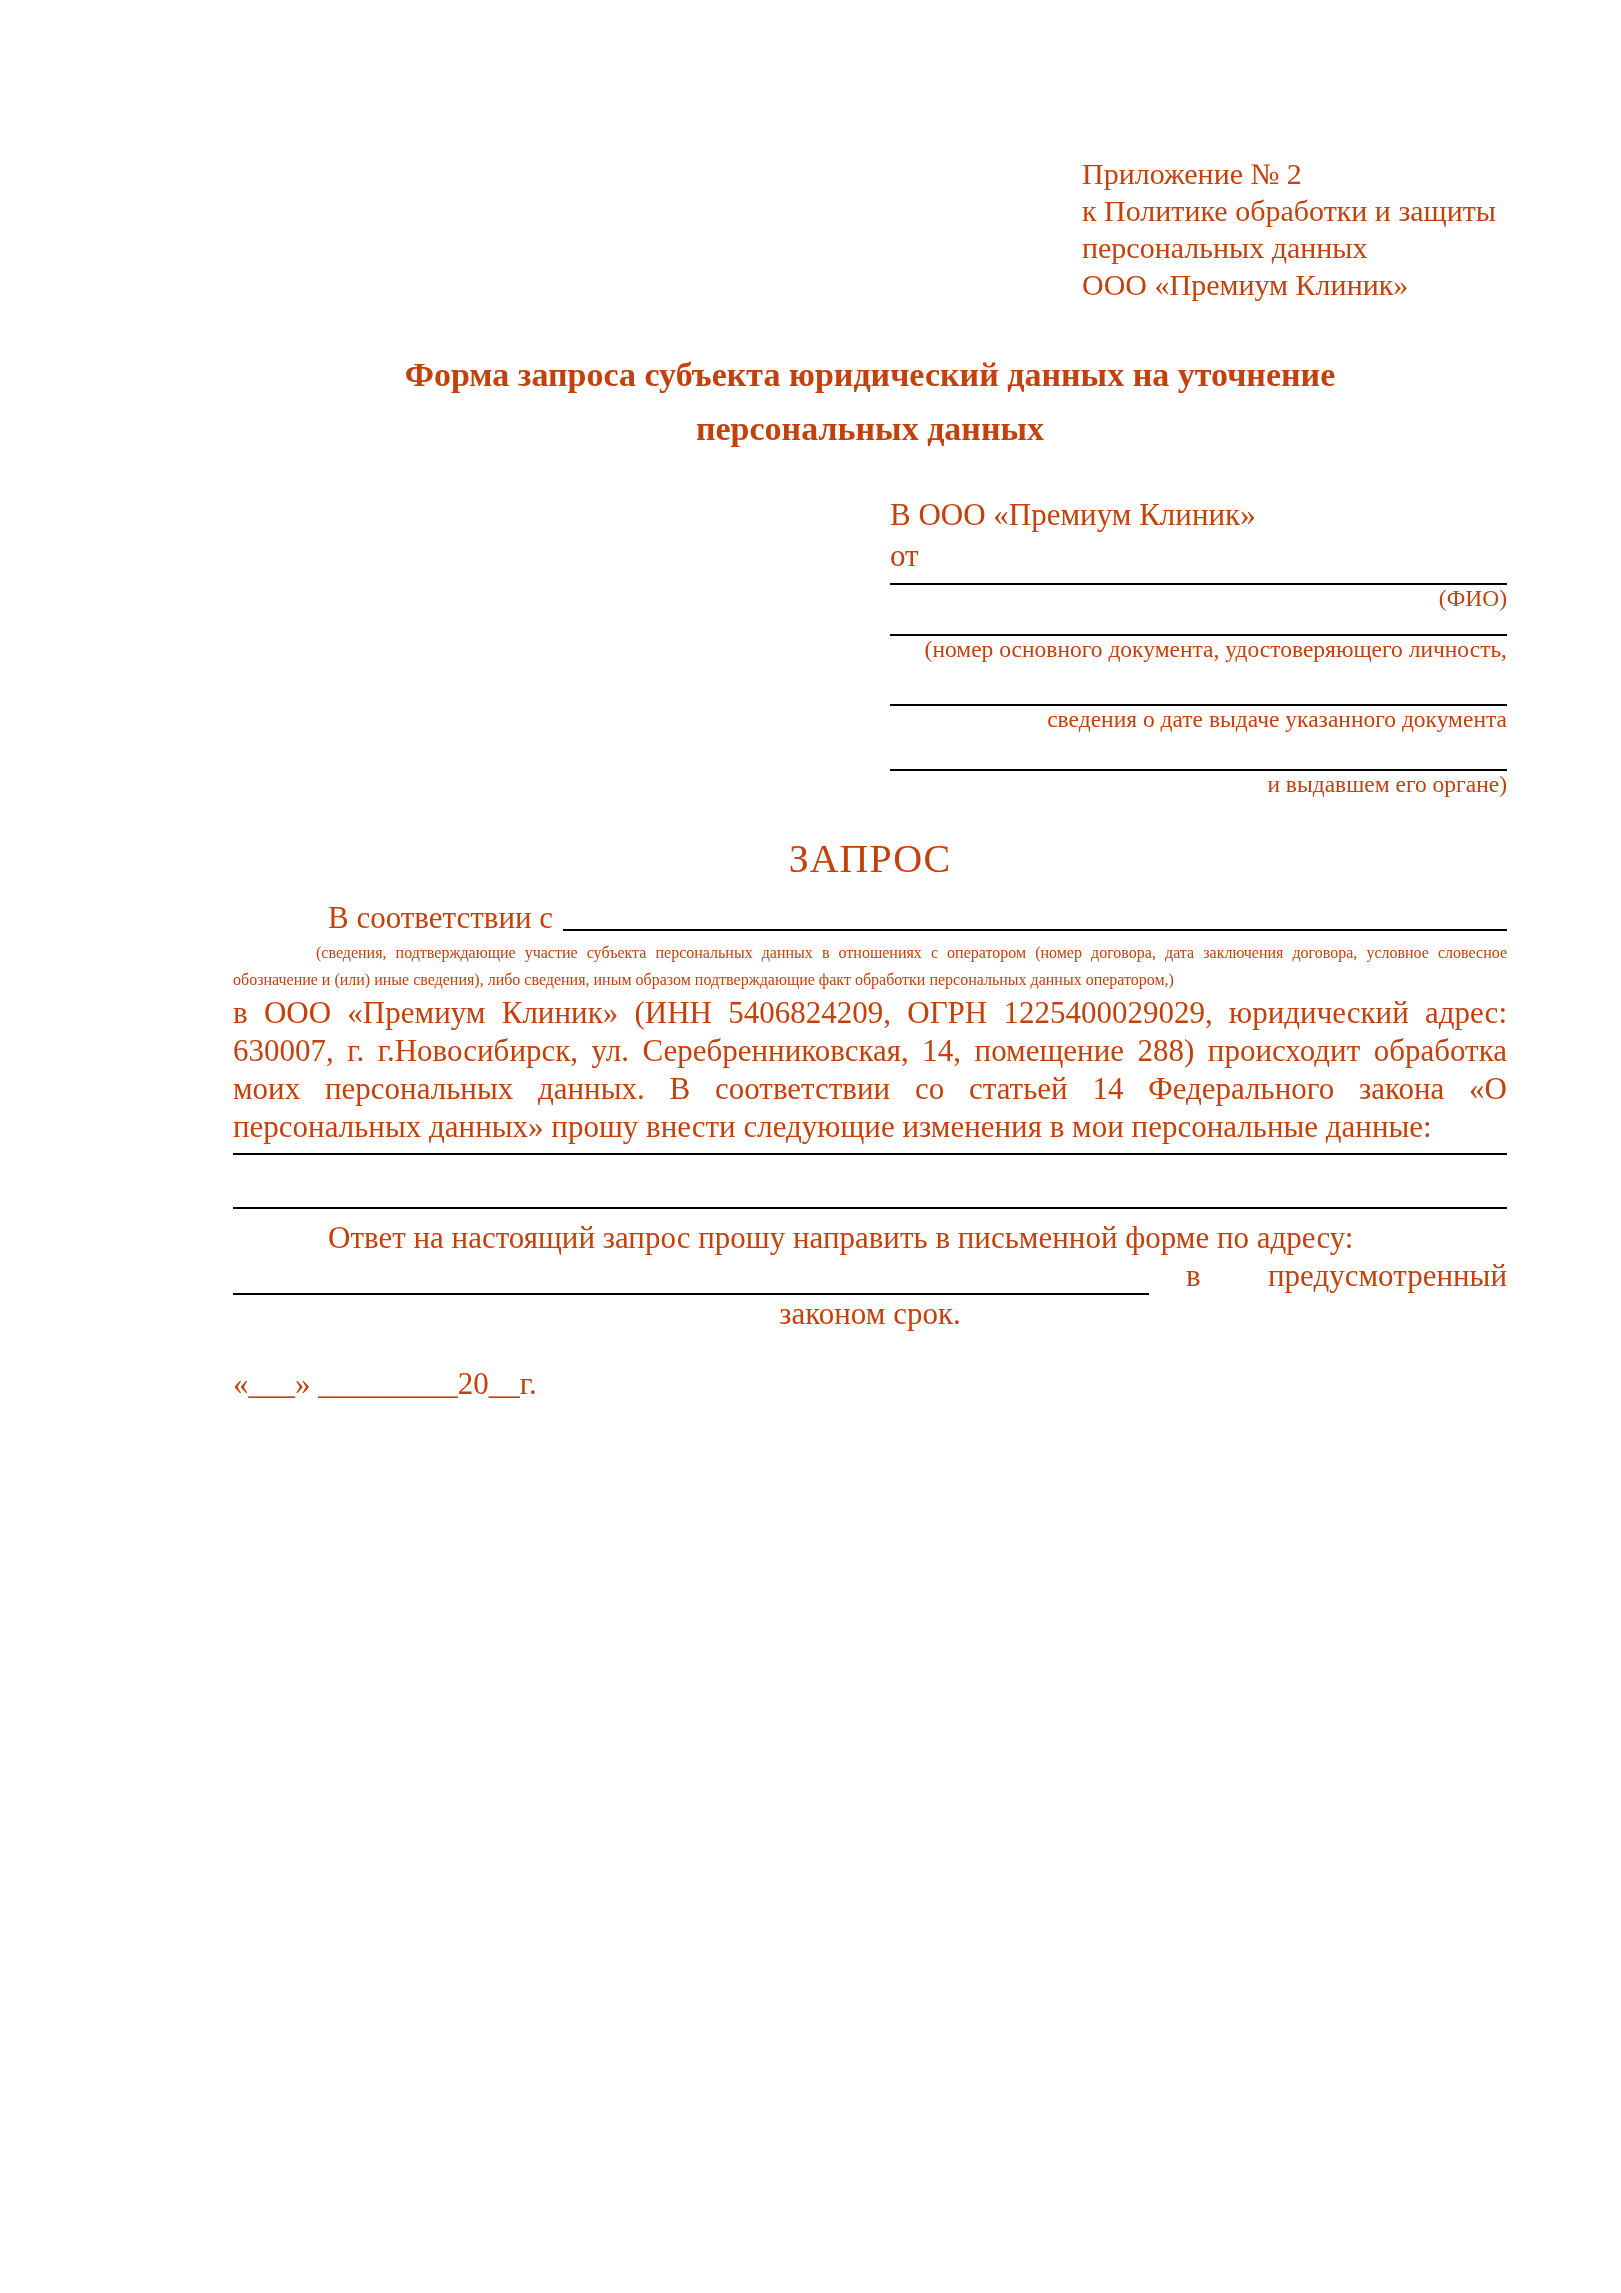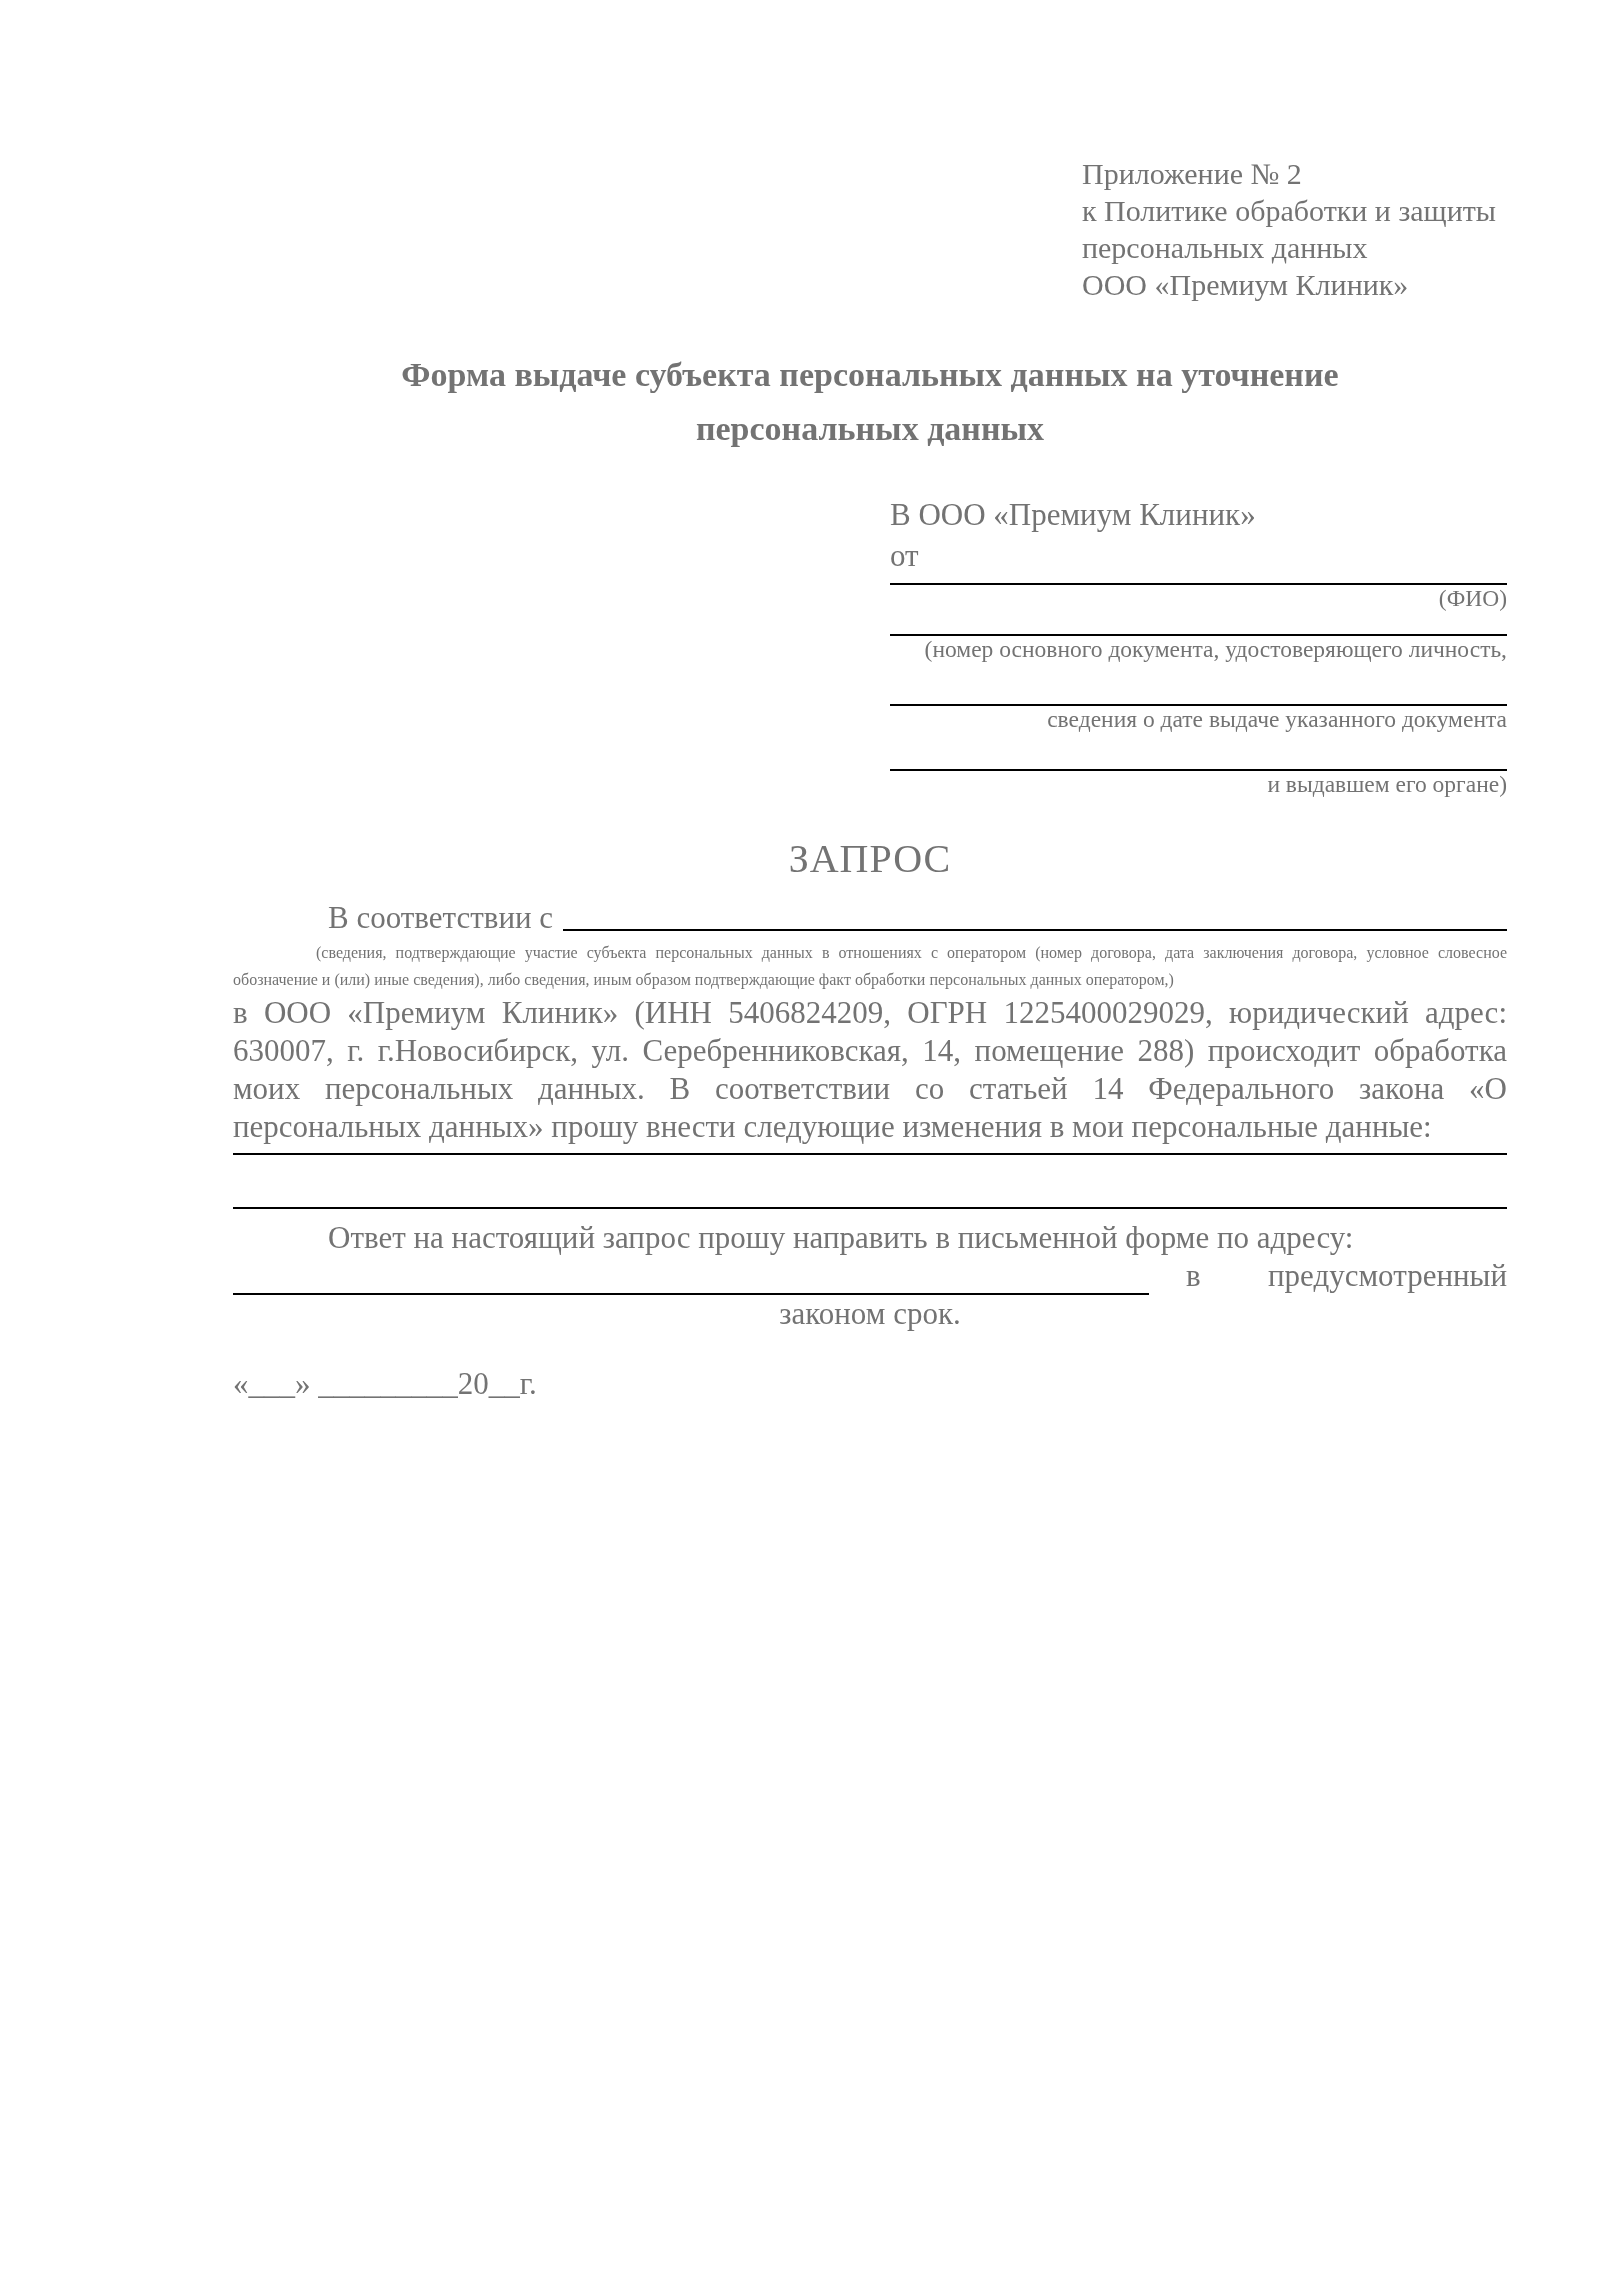--- a/index.html
+++ b/index.html
@@ -1,20 +1,20 @@
 <!DOCTYPE html>
 <html lang="ru"><head>
 <meta charset="utf-8">
 <style>
   html,body{margin:0;padding:0;background:#ffffff;}
   .page{
     position:relative;
     width:1621px;height:2294px;
     background:#ffffff;
-    color:#737373;
+    color:#c2410c;
     font-family:"Liberation Serif","DejaVu Serif",serif;
     overflow:hidden;
   }
   .content{
     position:absolute;left:233px;top:0;width:1274px;
   }
   
   .header-note{
     margin-top:155px;
     margin-left:849px;
@@ -106,21 +106,21 @@
   <div class="content">
 
     <div class="header-note">
       <div>Приложение № 2</div>
       <div>к Политике обработки и защиты</div>
       <div>персональных данных</div>
       <div>ООО «Премиум Клиник»</div>
     </div>
 
     <div class="doc-title">
-      <span>Форма выдаче субъекта персональных данных на уточнение</span>
+      <span>Форма запроса субъекта юридический данных на уточнение</span>
       <span>персональных данных</span>
     </div>
 
     <div class="addressee">
       <div class="addr-to">В ООО «Премиум Клиник»</div>
       <div class="addr-from">от</div>
 
       <div class="rule rule-fio"></div>
       <div class="blank-caption">(ФИО)</div>
 

